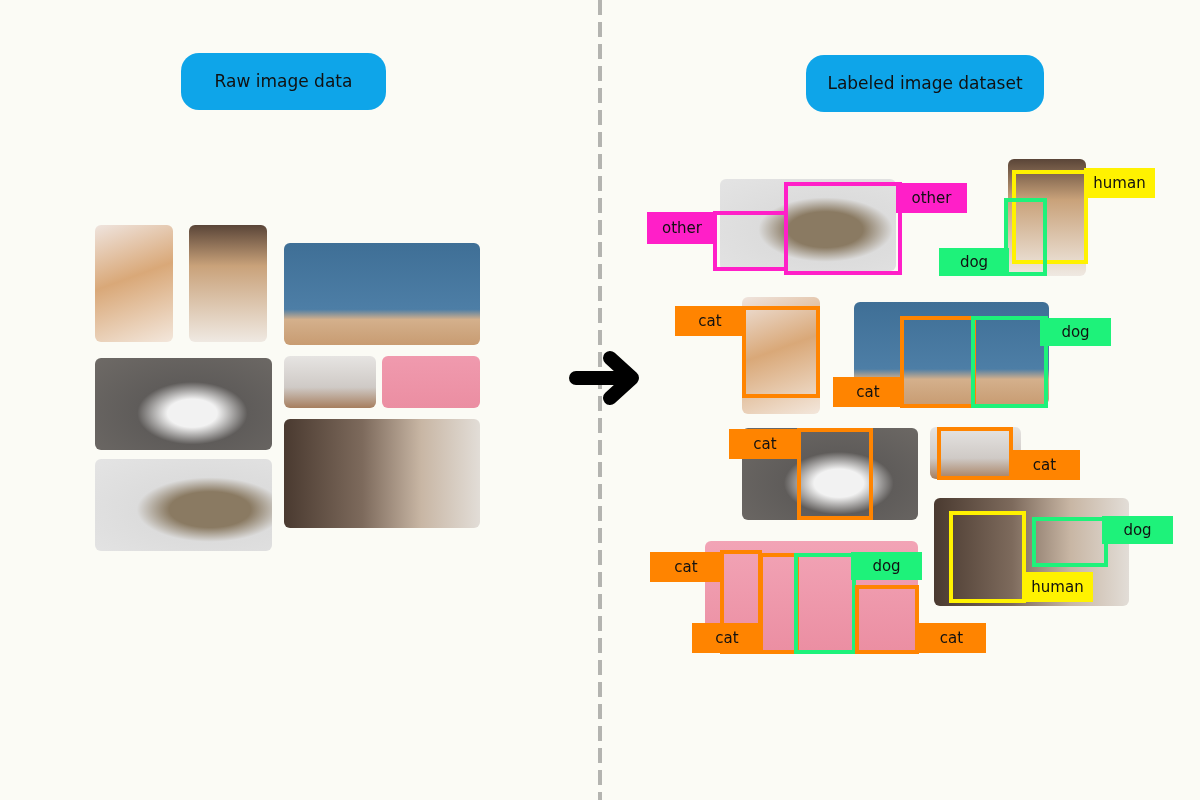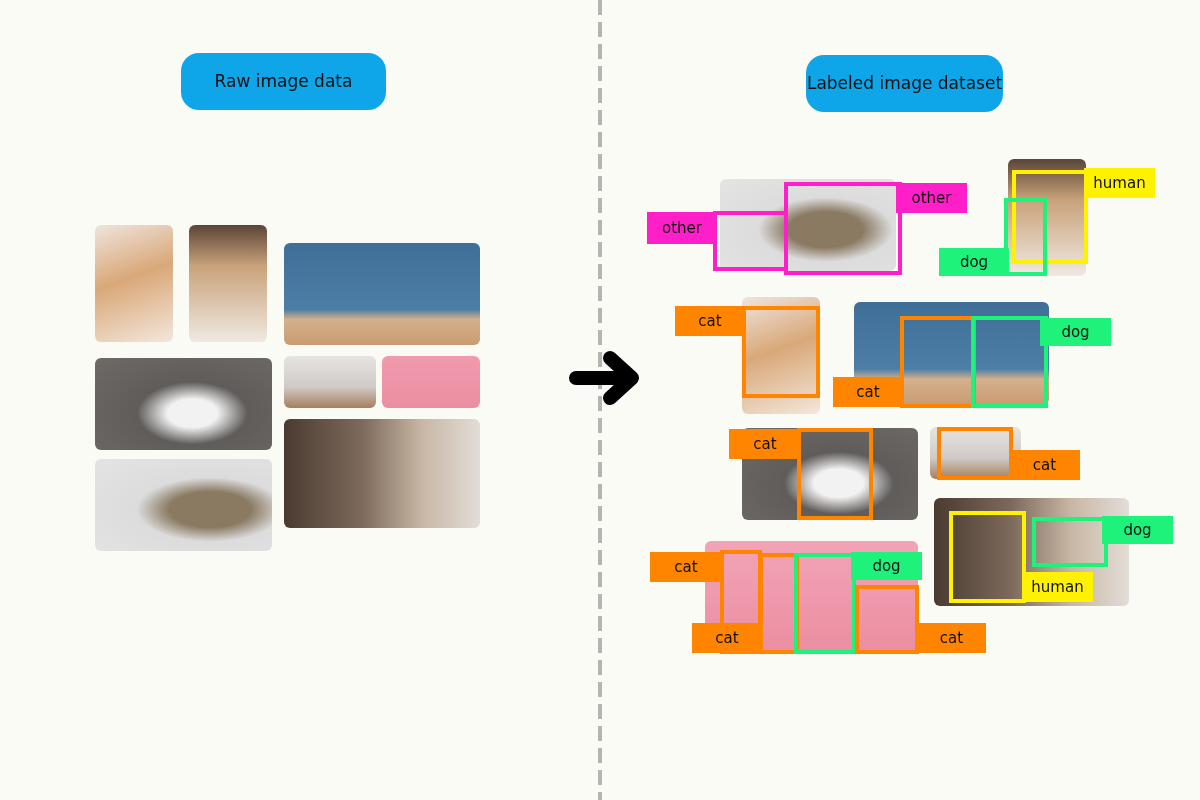--- a/index.html
+++ b/index.html
@@ -40,21 +40,21 @@
 <div class="photo" style="left:284px;top:356px;width:92px;height:52px;background:linear-gradient(180deg,#e6e4e2 0%,#cfcac6 60%,#a67e5e 100%);"></div>
 <div class="photo" style="left:382px;top:356px;width:98px;height:52px;background:linear-gradient(180deg,#f09aae 0%,#eb8ea2 100%);"></div>
 <div class="photo" style="left:95px;top:459px;width:177px;height:92px;background:radial-gradient(ellipse at 65% 55%,#8a7a62 0 25%,#dcdcdc 45%,#e4e4e4 100%);"></div>
 <div class="photo" style="left:284px;top:419px;width:196px;height:109px;background:linear-gradient(90deg,#4a3a30 0%,#7d6a5c 40%,#c8b6a4 70%,#e2ddd7 100%);"></div>
 
 <div class="divider"></div>
 <svg class="arrow" viewBox="0 0 76 56">
   <path d="M8 28 H62 M42 8 L64 28 L42 48" stroke="#000" stroke-width="14" fill="none" stroke-linecap="round" stroke-linejoin="round"></path>
 </svg>
 
-<div class="pill" style="left:806px;top:55px;width:197px;height:57px;">
+<div class="pill" style="left:806px;top:55px;width:238px;height:57px;">
   <span>Labeled image dataset</span>
 </div>
 
 <div class="photo" style="left:720px;top:179px;width:176px;height:92px;background:radial-gradient(ellipse at 60% 55%,#8a7a62 0 25%,#dcdcdc 45%,#e4e4e4 100%);"></div>
 <div class="bbox" style="left:713px;top:211px;width:75px;height:60px;border-color:#ff1fc8;"></div>
 <div class="bbox" style="left:784px;top:182px;width:118px;height:93px;border-color:#ff1fc8;"></div>
 <div class="tag" style="left:647px;top:212px;width:70px;height:32px;background:#ff1fc8;">
     <span>other</span>
   </div>
 <div class="tag" style="left:896px;top:183px;width:71px;height:30px;background:#ff1fc8;">

